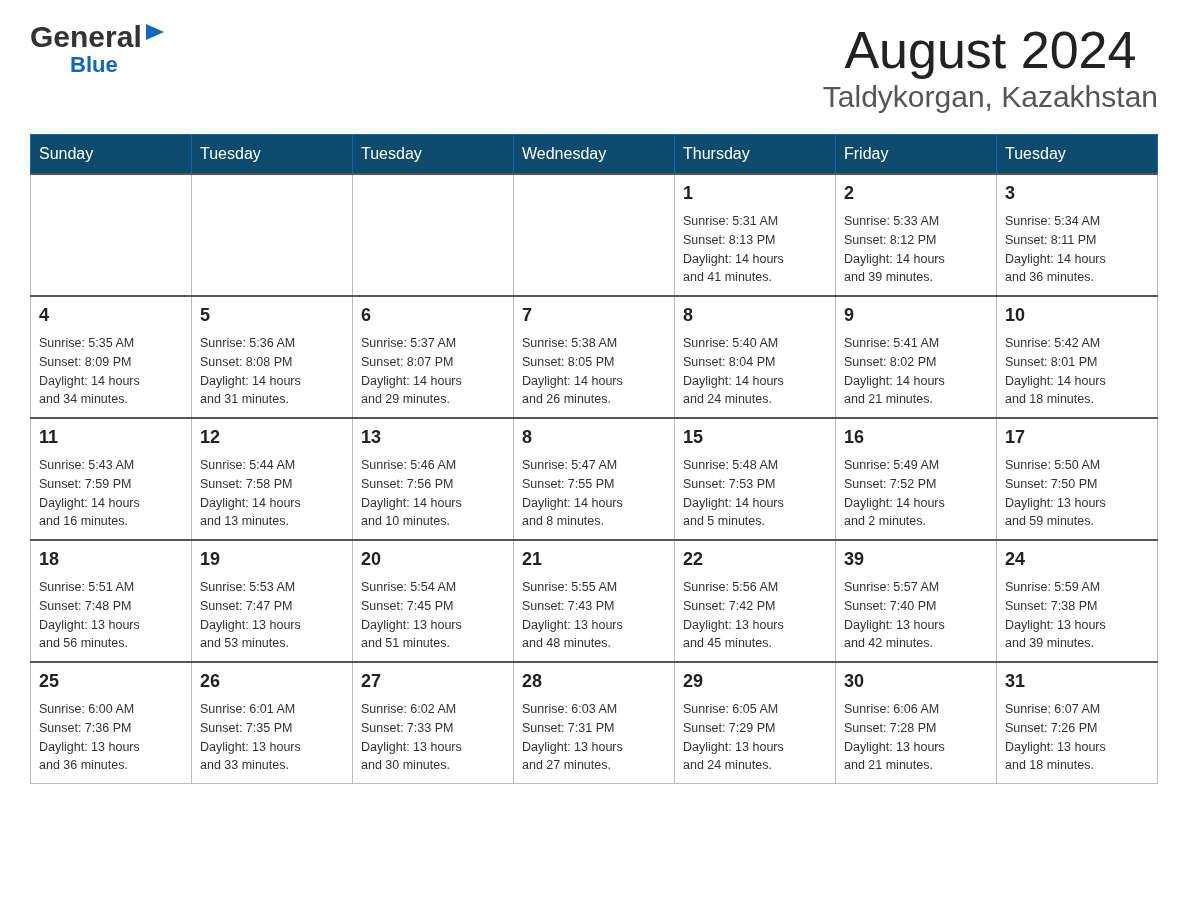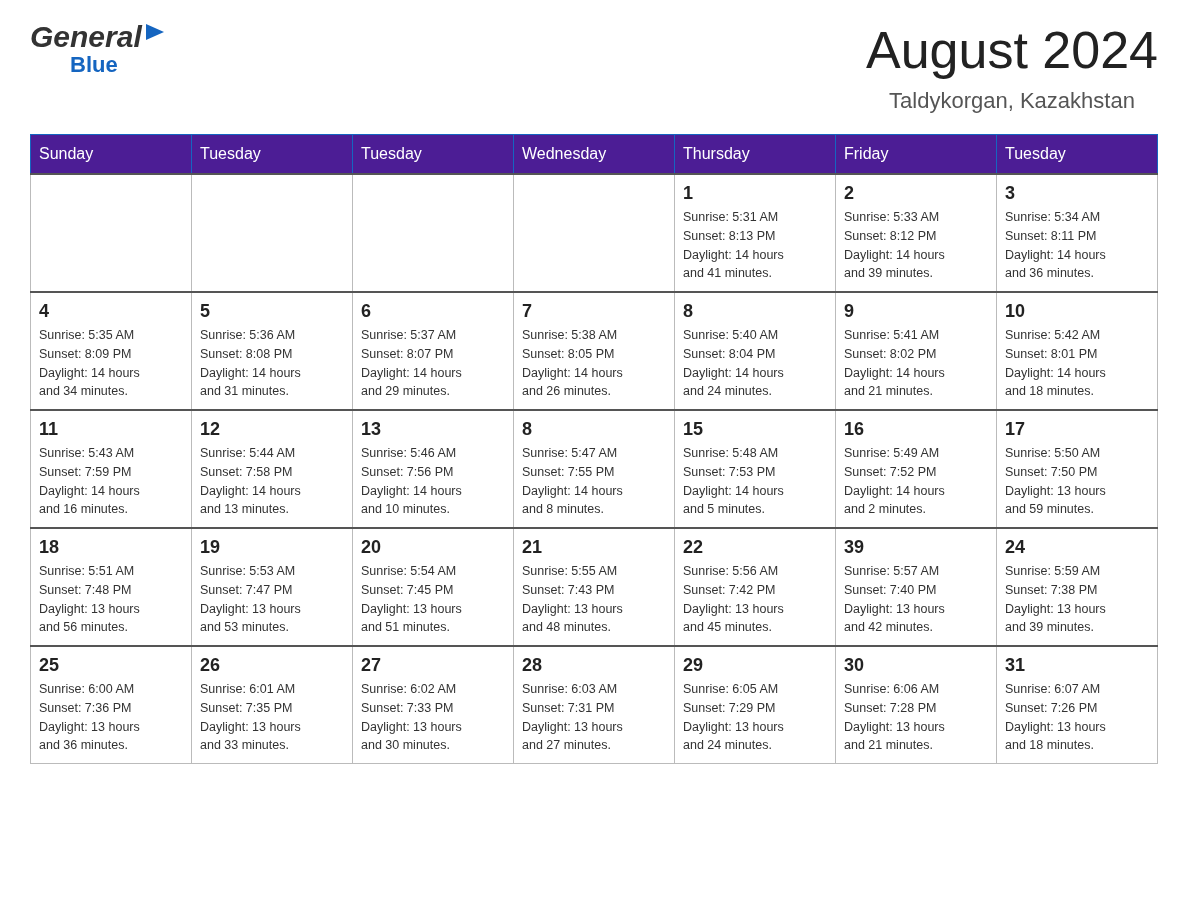--- a/index.html
+++ b/index.html
@@ -30,31 +30,31 @@
     }
     .title-section {
       text-align: center;
     }
     .main-title {
       font-size: 52px;
       font-weight: normal;
       color: #222;
     }
     .subtitle {
-      font-size: 22px;
+      font-size: 30px;
       color: #555;
-      margin-top: 8px;
+      margin-top: 0;
     }
     .calendar-table {
       width: 100%;
       border-collapse: collapse;
       border: 1px solid #999;
     }
     .calendar-table th {
-      background-color: #4c1d95;
+      background-color: #0c4a6e;
       color: #fff;
       padding: 10px 8px;
       font-size: 16px;
       font-weight: normal;
       text-align: left;
       border: 1px solid #1565c0;
     }
     .calendar-table td {
       vertical-align: top;
       padding: 8px;
@@ -66,32 +66,32 @@
       font-size: 18px;
       font-weight: bold;
       color: #222;
       display: block;
       margin-bottom: 4px;
     }
     .day-info {
       font-size: 12.5px;
       color: #333;
       line-height: 1.5;
+      margin-top: 8px;
     }
     .week-row td {
       border-top: 2px solid #555;
     }
     .empty-cell {
       background: #fff;
     }
     .logo-top {
       display: flex;
       align-items: center;
       gap: 2px;
-      font-style: italic;
     }
     .logo-text-general {
       font-size: 30px;
       font-weight: bold;
       color: #333;
     }
     .logo-arrow-svg {
       margin-top: -8px;
     }
   </style>

